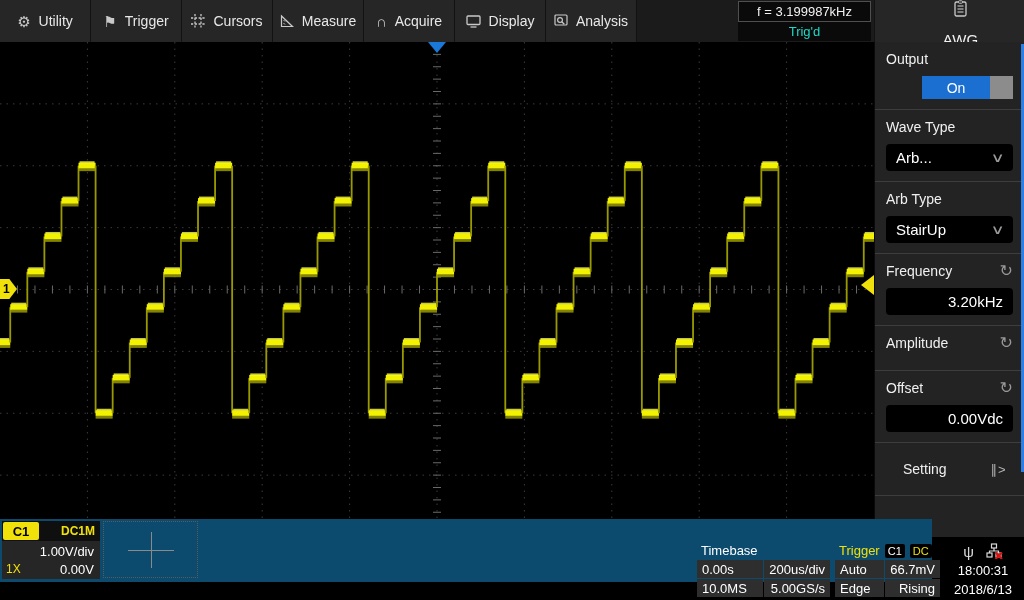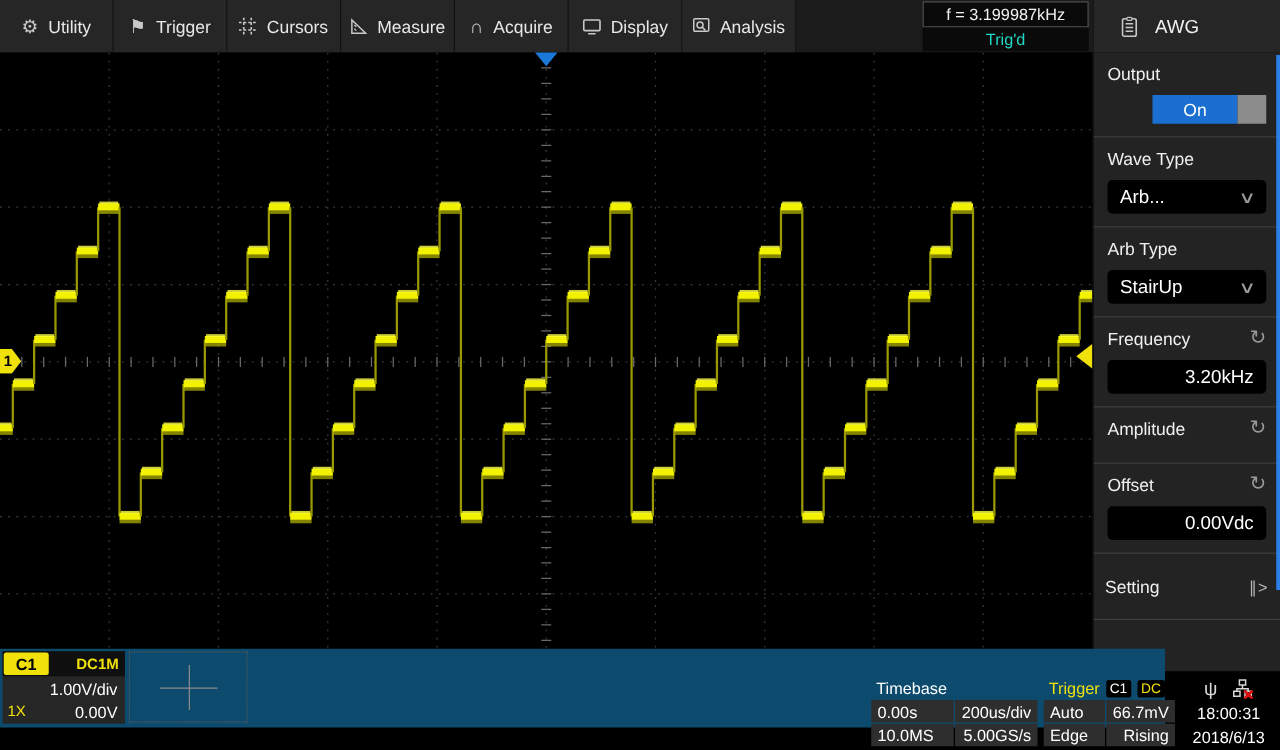--- a/index.html
+++ b/index.html
@@ -11,21 +11,21 @@
   .menu{position:absolute;left:0;top:0;height:42px;display:flex;}
   .menu-item{width:90px;height:42px;display:flex;align-items:center;justify-content:center;
     gap:8px;background:#262626;border-right:1px solid #121212;color:#e8e8e8;font-size:14px;cursor:default;}
   .mi-icon{color:#c9c9c9;font-size:15px;line-height:1;display:flex;align-items:center;}
   .freqbox{position:absolute;left:738px;top:1px;width:133px;height:40px;font-size:13px;}
   .freqbox .frow1{height:19px;background:#0a0a0a;border:1px solid #4f4f4f;color:#f2f2f2;
     display:flex;align-items:center;justify-content:center;}
   .freqbox .frow2{height:19px;background:#0a0a0a;color:#1fd9c8;display:flex;align-items:center;justify-content:center;}
   .awg-header{position:absolute;left:874px;top:0;width:150px;height:42px;background:#262626;
     border-left:1px solid #121212;display:flex;align-items:center;gap:14px;padding-left:22px;box-sizing:border-box;
-    color:#f0f0f0;font-size:15px;}
+    color:#f0f0f0;font-size:15px;flex-direction:column;}
   
   .screen{position:absolute;left:0;top:42px;width:874px;height:495px;background:#000;}
   .screen svg{position:absolute;left:0;top:0;}
   .trig-pos-marker{position:absolute;left:427px;top:0;width:0;height:0;
     border-left:9px solid transparent;border-right:9px solid transparent;border-top:11px solid #1a79d8;}
   .ch1-marker{position:absolute;left:0;top:237px;width:17px;height:20px;
     background:#f0e10a;clip-path:polygon(0 0,55% 0,100% 50%,55% 100%,0 100%);
     color:#000;font-size:12px;font-weight:bold;display:flex;align-items:center;padding-left:3px;box-sizing:border-box;}
   .trig-lvl-marker{position:absolute;right:0;top:233px;width:0;height:0;
     border-top:10px solid transparent;border-bottom:10px solid transparent;border-right:13px solid #f0e10a;}
@@ -37,21 +37,21 @@
   .plabel-row{display:flex;align-items:flex-start;justify-content:space-between;font-size:14px;margin-bottom:9px;}
   .rotary{color:#999;font-size:16px;line-height:1;}
   .pfield{height:27px;background:#000;border-radius:4px;display:flex;align-items:center;
     font-size:15px;color:#fff;padding:0 10px;box-sizing:border-box;}
   .pfield.value{justify-content:flex-end;}
   .pfield.dropdown{justify-content:space-between;}
   .chev{color:#9a9a9a;font-size:13px;transform:scaleX(1.5);}
   .toggle{height:23px;display:flex;margin-top:2px;margin-left:36px;}
   .toggle .on{width:68px;background:#1b6fd0;color:#fff;font-size:14px;display:flex;align-items:center;justify-content:center;}
   .toggle .off{flex:1;background:#8c8c8c;}
-  .setting-row{display:flex;align-items:center;justify-content:space-between;font-size:14px;padding:18px 9px;gap:44px;}
+  .setting-row{display:flex;align-items:center;justify-content:space-between;font-size:14px;padding:18px 28px;gap:44px;}
   .expand-icon{color:#b5b5b5;font-size:13px;letter-spacing:1px;}
   
   .bottombar{position:absolute;left:0;top:519px;width:932px;height:63px;background:#0c4a6e;}
   .c1box{position:absolute;left:2px;top:2px;width:98px;height:58px;background:#262626;font-size:13px;}
   .c1box .hdr{height:20px;background:#0f0f0f;display:flex;align-items:center;justify-content:space-between;}
   .c1chip{width:36px;height:18px;background:#f0e10a;color:#000;font-weight:bold;border-radius:2px;
     display:flex;align-items:center;justify-content:center;margin-left:1px;}
   .dc1m{color:#f0e10a;font-weight:bold;font-size:12px;padding-right:5px;}
   .c1box .r2{color:#fff;text-align:right;padding:3px 6px 0 0;}
   .c1box .r3{display:flex;justify-content:space-between;color:#fff;padding:3px 6px 0 4px;}

